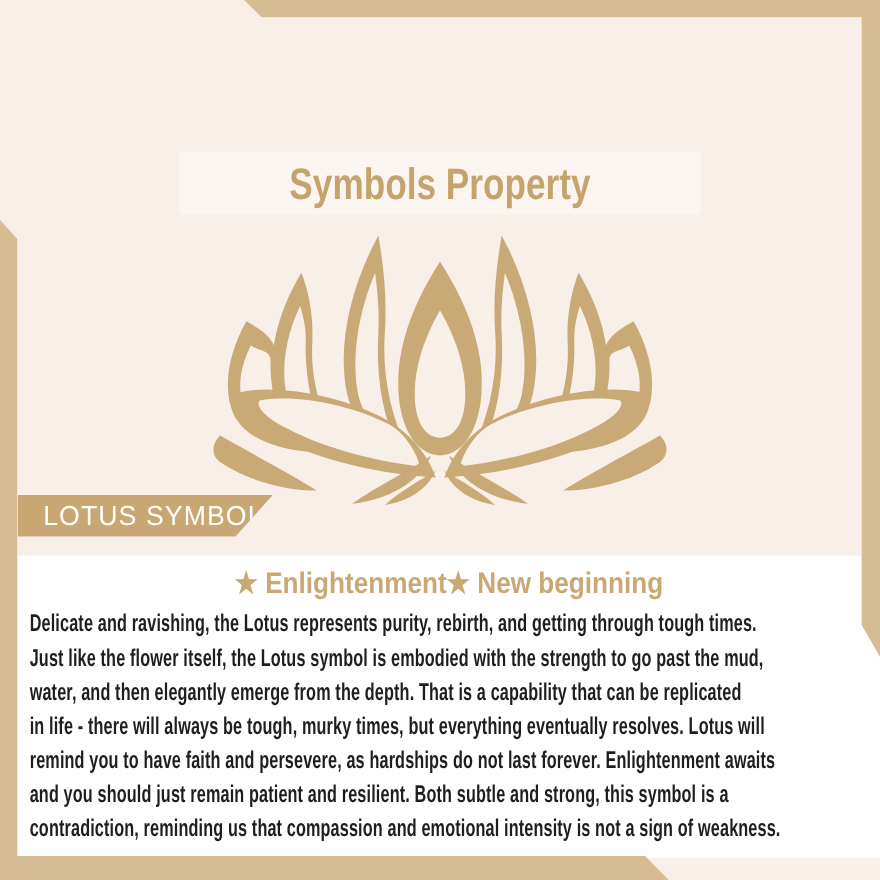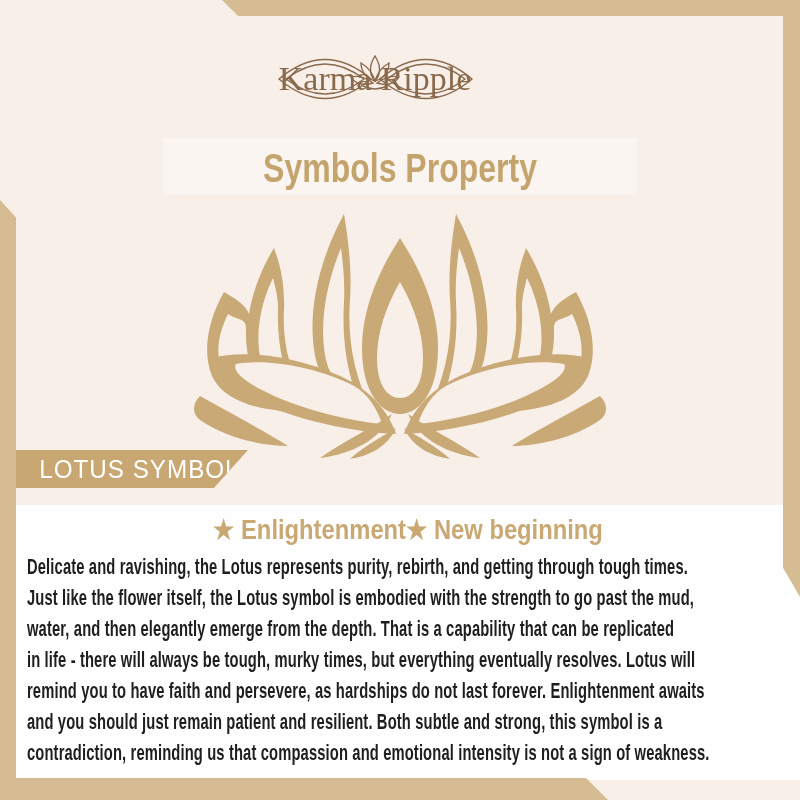--- a/index.html
+++ b/index.html
@@ -55,41 +55,20 @@
 </style>
 </head>
 <body>
 
 <div class="canvas">
 
   <div class="ribbon ribbon-top"></div>
   <div class="ribbon ribbon-left"></div>
   <div class="ribbon ribbon-bottom"></div>
 
-  <div class="logo">
-    <svg viewBox="268 46 215 66">
-
-      <path class="swirl" d="M279,79 Q325,40 371,79 Q325,118 279,79 Z"></path>
-      <path class="swirl" d="M286,79 Q325,49 364,79 Q325,109 286,79 Z"></path>
-
-      <path class="swirl" d="M380,79 Q426,40 472,79 Q426,118 380,79 Z"></path>
-      <path class="swirl" d="M387,79 Q426,49 465,79 Q426,109 387,79 Z"></path>
-
-      <g>
-        <path class="swirl" d="M375,56 C370,64 368,73 375,81 C382,73 380,64 375,56 Z"></path>
-        <path class="swirl" d="M375,81 C367,79 361,72 361,63 C368,67 373,74 375,81 Z"></path>
-        <path class="swirl" d="M375,81 C383,79 389,72 389,63 C382,67 377,74 375,81 Z"></path>
-        <path class="swirl" d="M373,83 C364,86 355,84 351,77 C358,75 367,78 373,83 Z"></path>
-        <path class="swirl" d="M377,83 C386,86 395,84 399,77 C392,75 383,78 377,83 Z"></path>
-        <path class="swirl" d="M363,86 Q375,92 387,86"></path>
-      </g>
-      <text class="word" x="325" y="90" text-anchor="middle">Karma</text>
-      <text class="word" x="426" y="90" text-anchor="middle">Ripple</text>
-    </svg>
-  </div>
 
   <div class="title-band"></div>
   <h1 class="page-title">Symbols Property</h1>
 
   <svg class="lotus" viewBox="0 0 432 260">
     <g fill="#c9a975">
       <g id="half">
 
         <path d="M16,196 C8,204 8,214 16,220 C42,238 78,246 104,246 C82,232 48,214 16,196 Z"></path>
 

